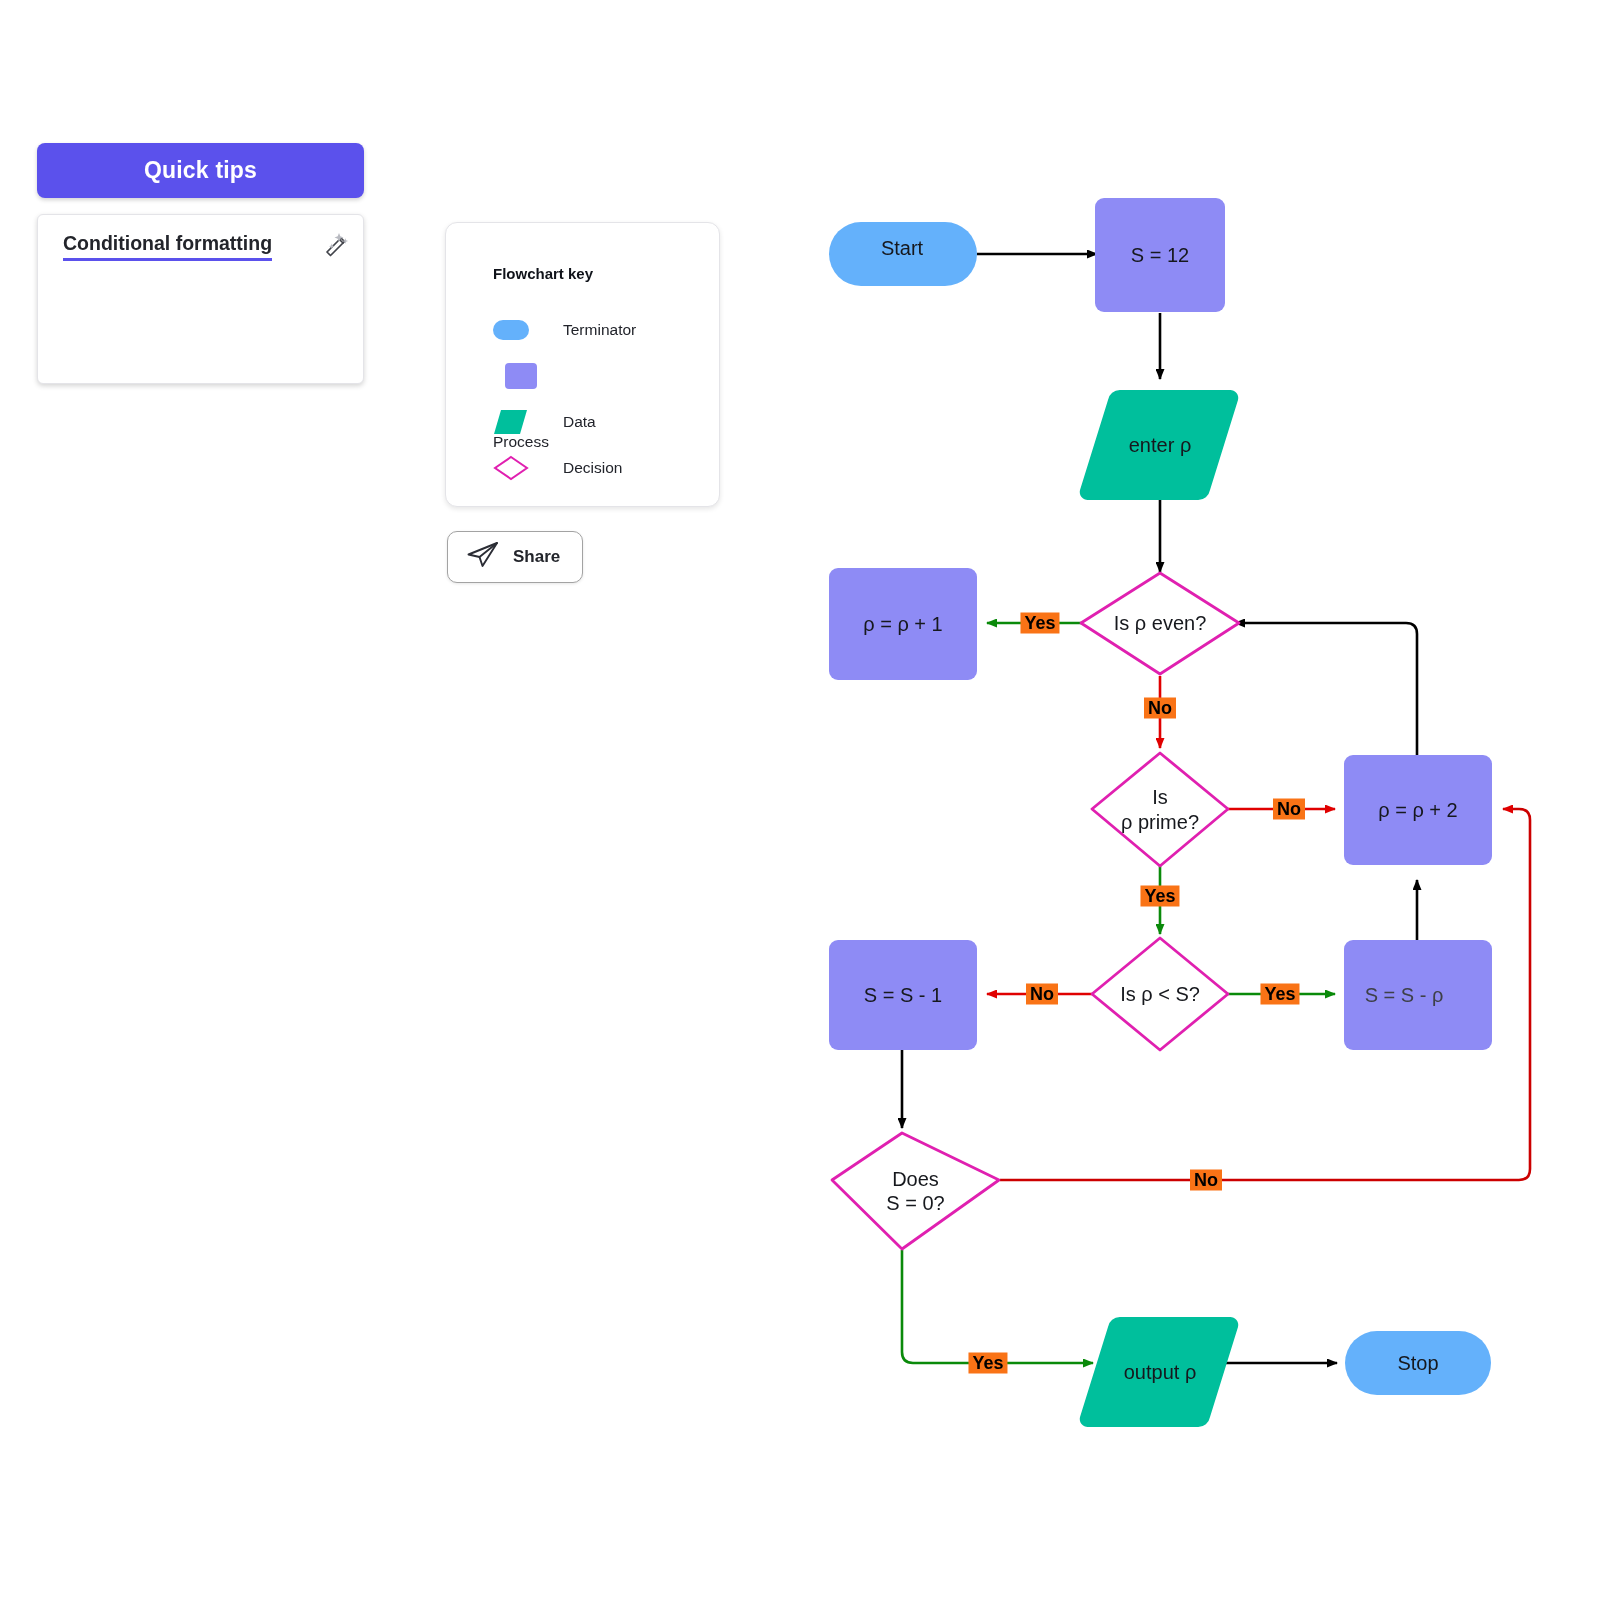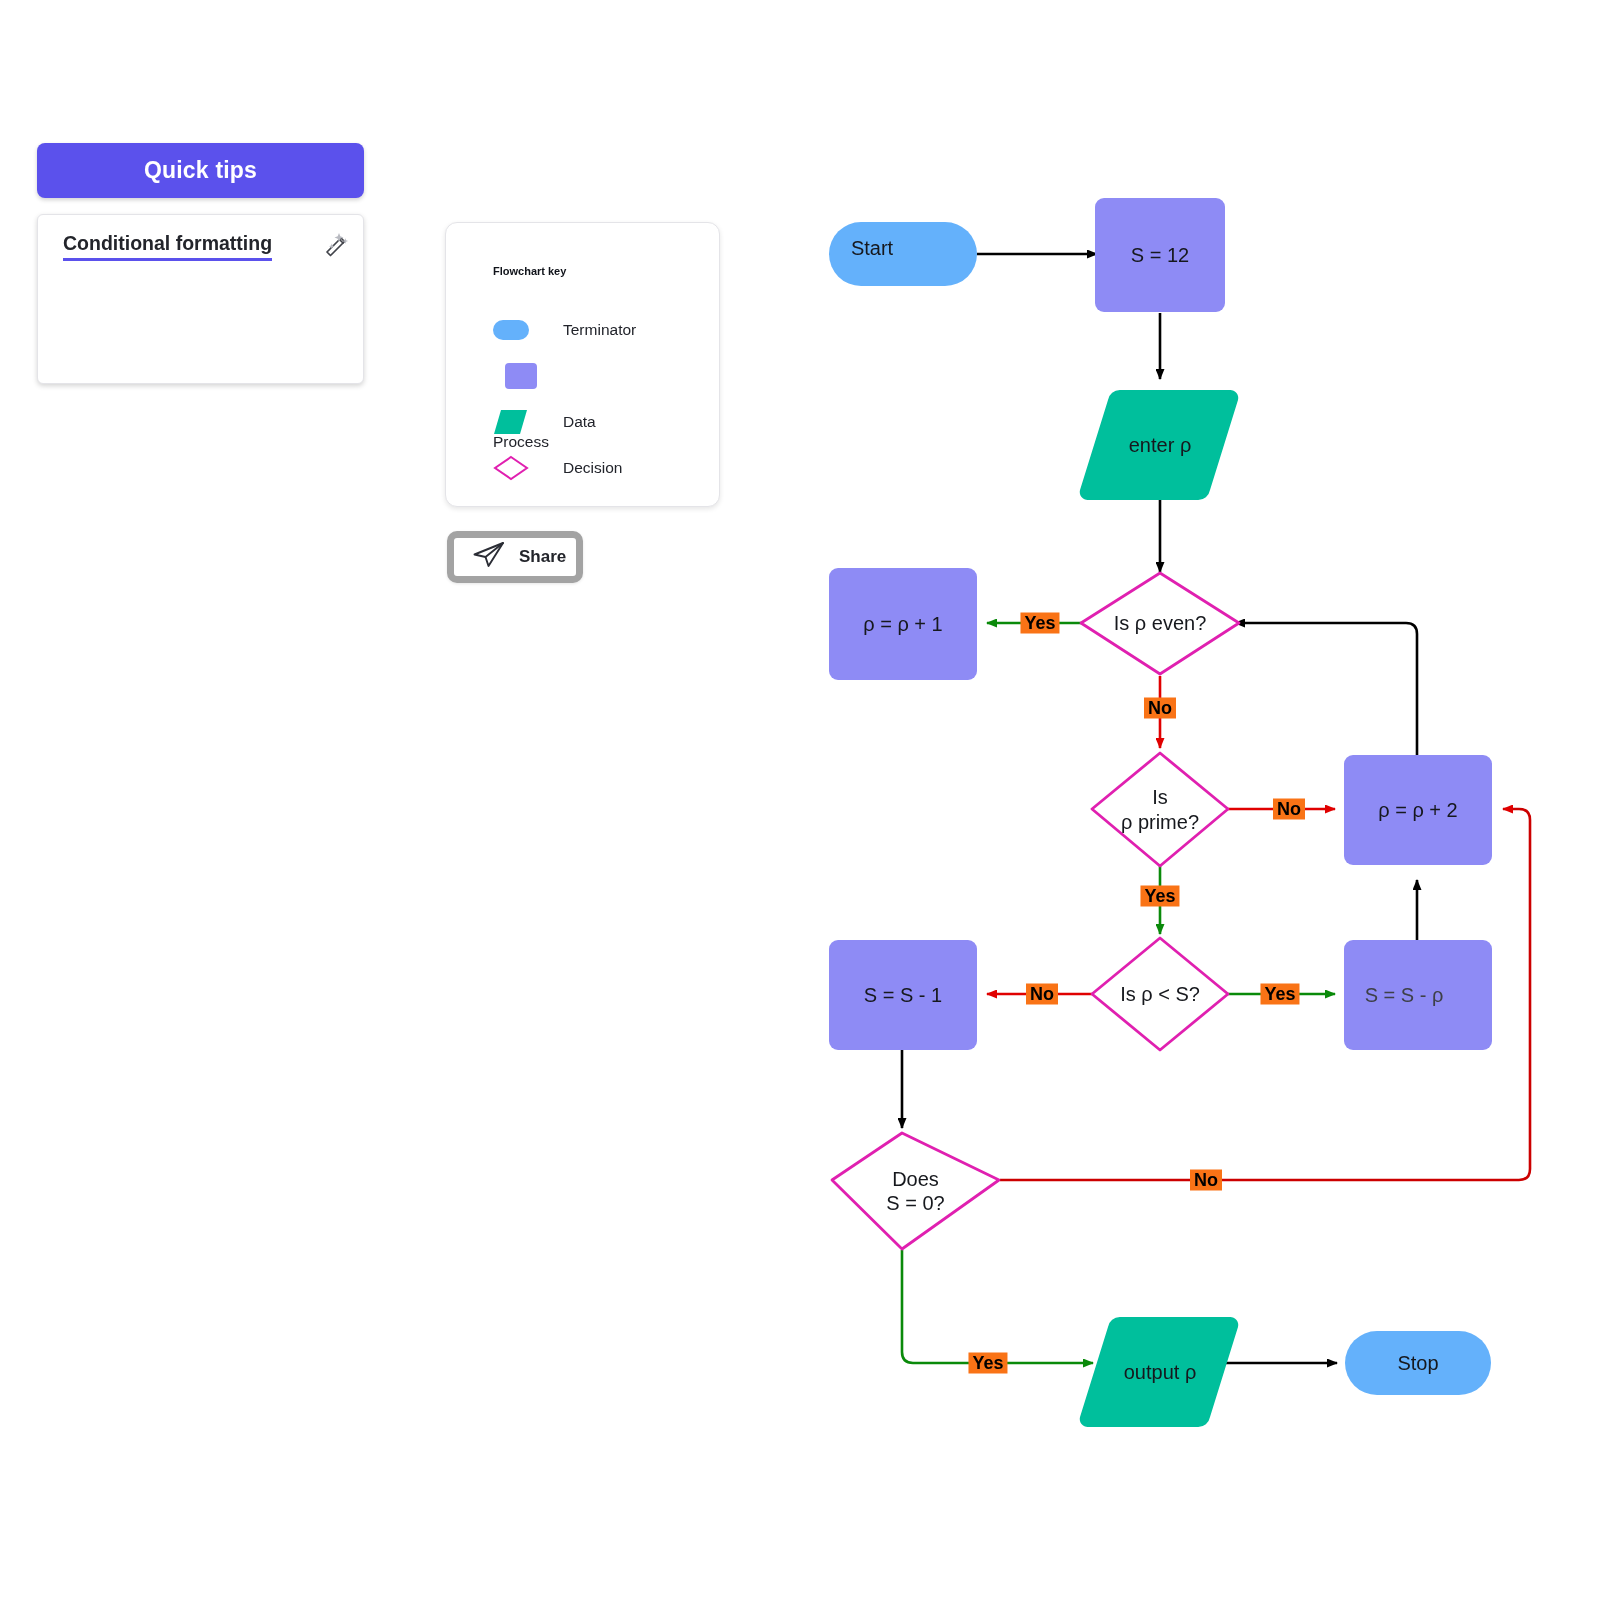--- a/index.html
+++ b/index.html
@@ -51,38 +51,38 @@
   .key-card {
     position: absolute; left: 445px; top: 222px;
     width: 275px; height: 285px;
     background: #ffffff;
     border: 1px solid #e4e4e8;
     border-radius: 12px;
     box-shadow: 0 2px 5px rgba(0,0,0,0.10);
   }
   .key-title {
     position: absolute; left: 47px; top: 42px;
-    font-size: 11px; font-weight: bold; color: #10131a;
+    font-size: 15px; font-weight: bold; color: #10131a;
   }
   .key-row {
     position: absolute; left: 47px;
     display: flex; align-items: center; gap: 34px;
     height: 26px;
   }
   .key-label { font-size: 15.5px; color: #22242b; }
   .sw { width: 36px; height: 26px; flex: 0 0 36px; }
   .sw-term { background: #64b1fb; border-radius: 13px; height: 20px; margin: 3px 0; }
   .sw-proc { background: #8e8bf5; border-radius: 4px; height: 26px; }
 
   
   .share-btn {
     position: absolute; left: 447px; top: 531px;
     width: 136px; height: 52px;
     background: #ffffff;
-    border: 7px solid #a3a3a3;
+    border: 1px solid #a3a3a3;
     border-radius: 10px;
     box-shadow: 0 1px 3px rgba(0,0,0,0.10);
     display: flex; align-items: center; gap: 13px;
     padding-left: 18px;
   }
   .share-label { font-size: 17px; font-weight: bold; color: #23252b; }
 
   
   #flow { position: absolute; left: 0; top: 0; width: 1600px; height: 1600px; }
   .node-text {
@@ -247,21 +247,21 @@
 
     <rect x="829" y="940" width="148" height="110" rx="9" fill="#8e8bf5"></rect>
 
     <path d="M902,1133 L999,1180 L902,1249 L832,1180 Z" fill="#ffffff" stroke="#e020b0" stroke-width="2.8" stroke-linejoin="round"></path>
 
     <path d="M1112,1317 h118 a8,8 0 0 1 8,10 l-28,90 a12,12 0 0 1 -12,10 h-110 a8,8 0 0 1 -8,-10 l28,-90 a12,12 0 0 1 12,-10 z" fill="#00bf9c"></path>
 
     <rect x="1345" y="1331" width="146" height="64" rx="32" fill="#64b1fb"></rect>
   </svg>
 
-  <div class="node-text" style="left:798px; top:222px; width:148px; height:52px;">Start</div>
+  <div class="node-text" style="left:828px; top:222px; width:148px; height:52px;">Start</div>
   <div class="node-text" style="left:1095px; top:198px; width:130px; height:114px;">S = 12</div>
   <div class="node-text" style="left:1085px; top:390px; width:150px; height:110px;">enter ρ</div>
   <div class="node-text" style="left:1081px; top:573px; width:158px; height:101px;">Is ρ even?</div>
   <div class="node-text" style="left:829px; top:568px; width:148px; height:112px;">ρ = ρ + 1</div>
   <div class="node-text" style="left:1092px; top:753px; width:136px; height:113px; white-space:pre-line;">Is
 ρ prime?</div>
   <div class="node-text" style="left:1344px; top:755px; width:148px; height:110px;">ρ = ρ + 2</div>
   <div class="node-text" style="left:1092px; top:938px; width:136px; height:112px;">Is ρ &lt; S?</div>
   <div class="node-text" style="left:1344px; top:940px; width:120px; height:110px; color:#3e4048;">S = S - ρ</div>
   <div class="node-text" style="left:829px; top:940px; width:148px; height:110px;">S = S - 1</div>

